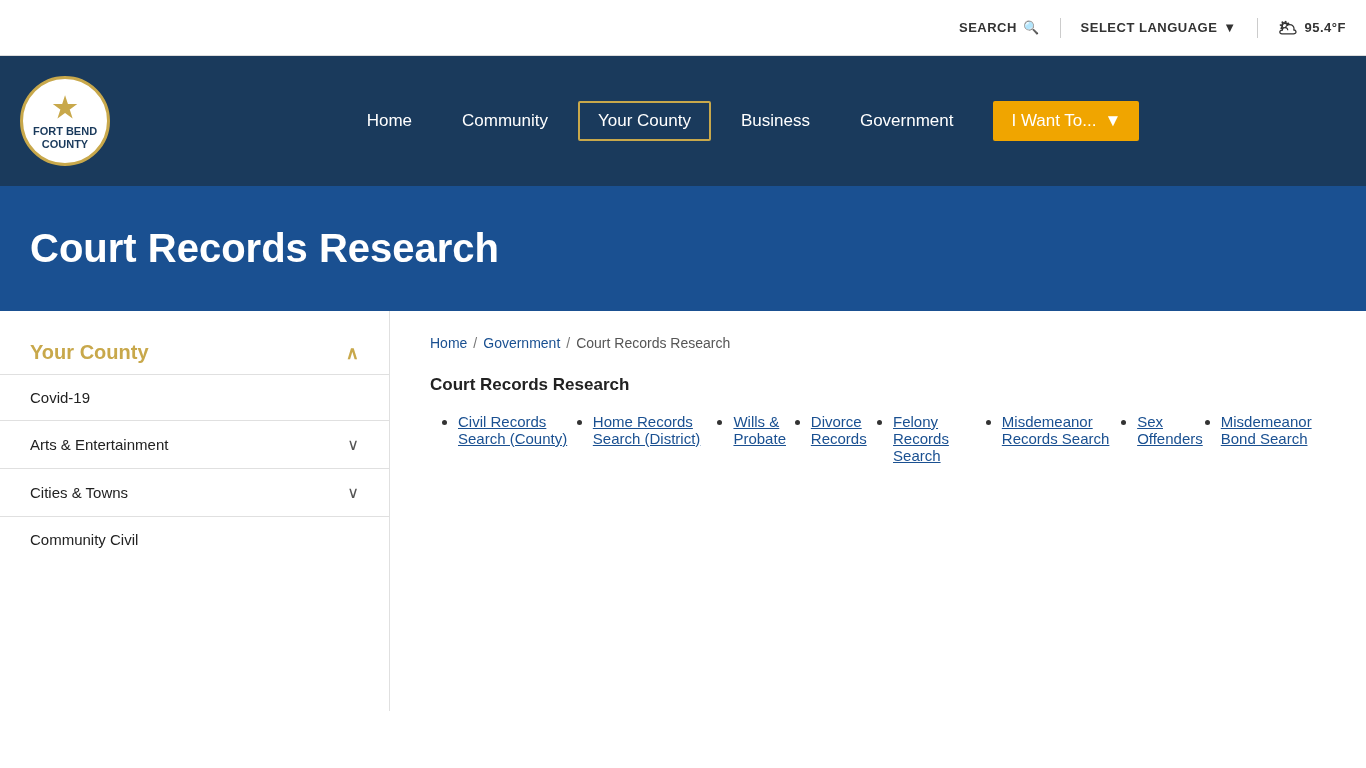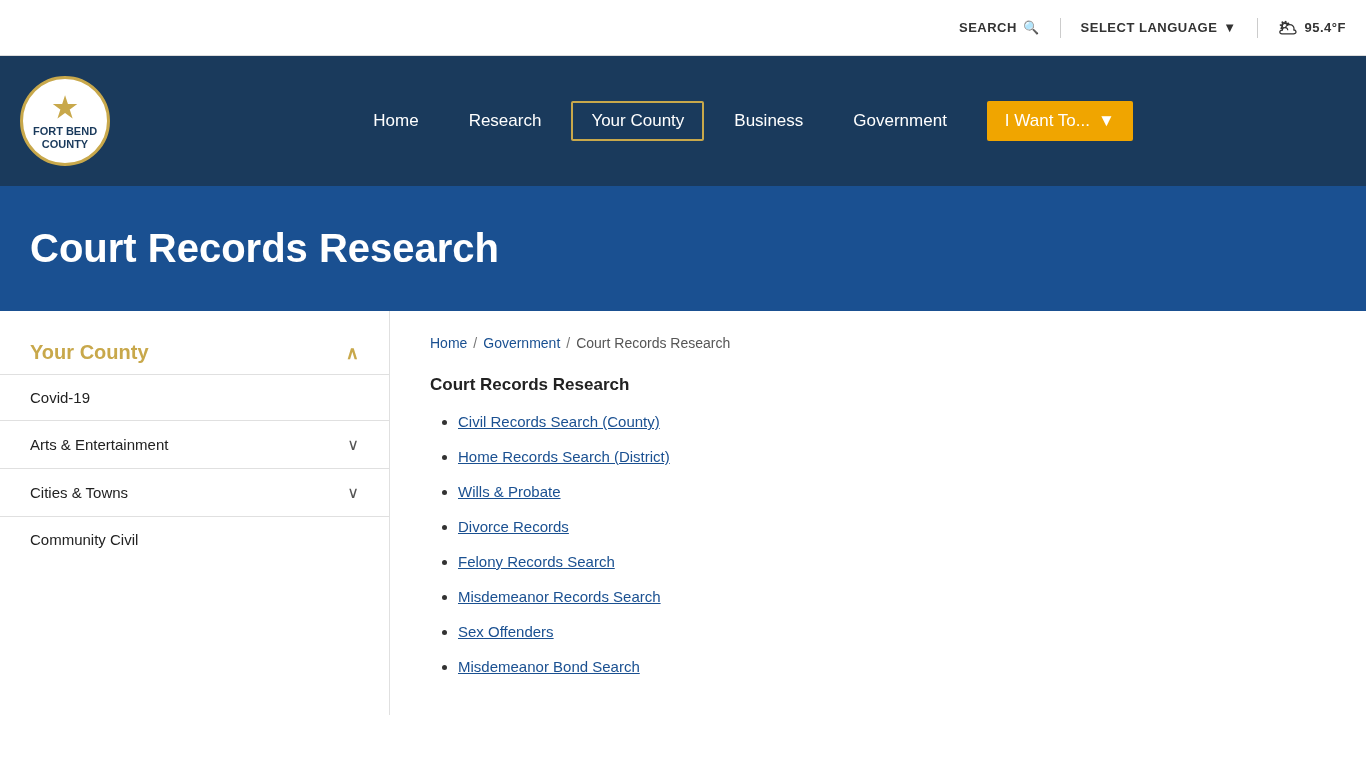--- a/index.html
+++ b/index.html
@@ -188,21 +188,21 @@
     .content-title {
       font-size: 17px;
       font-weight: 700;
       color: #222;
       margin-bottom: 18px;
     }
     .link-list {
       list-style: disc;
       padding-left: 28px;
       display: flex;
-      flex-direction: column;
+      flex-direction: row;
       gap: 18px;
     }
     .link-list li a {
       color: #1a5091;
       text-decoration: underline;
       font-size: 15px;
     }
   </style>
 </head>
 <body>
@@ -228,21 +228,21 @@
   <div class="logo-area">
     <div class="logo-circle">
       <div class="logo-seal">
         <span class="logo-star">★</span>
         <span>FORT BEND<br>COUNTY</span>
       </div>
     </div>
   </div>
   <nav>
     <a class="nav-item">Home</a>
-    <a class="nav-item">Research</a>
+    <a class="nav-item">Community</a>
     <a class="nav-item active">Your County</a>
     <a class="nav-item">Business</a>
     <a class="nav-item">Government</a>
     <div class="nav-iwantto">
       <span>I Want To...</span>
       <span>▼</span>
     </div>
   </nav>
 </div>
 

